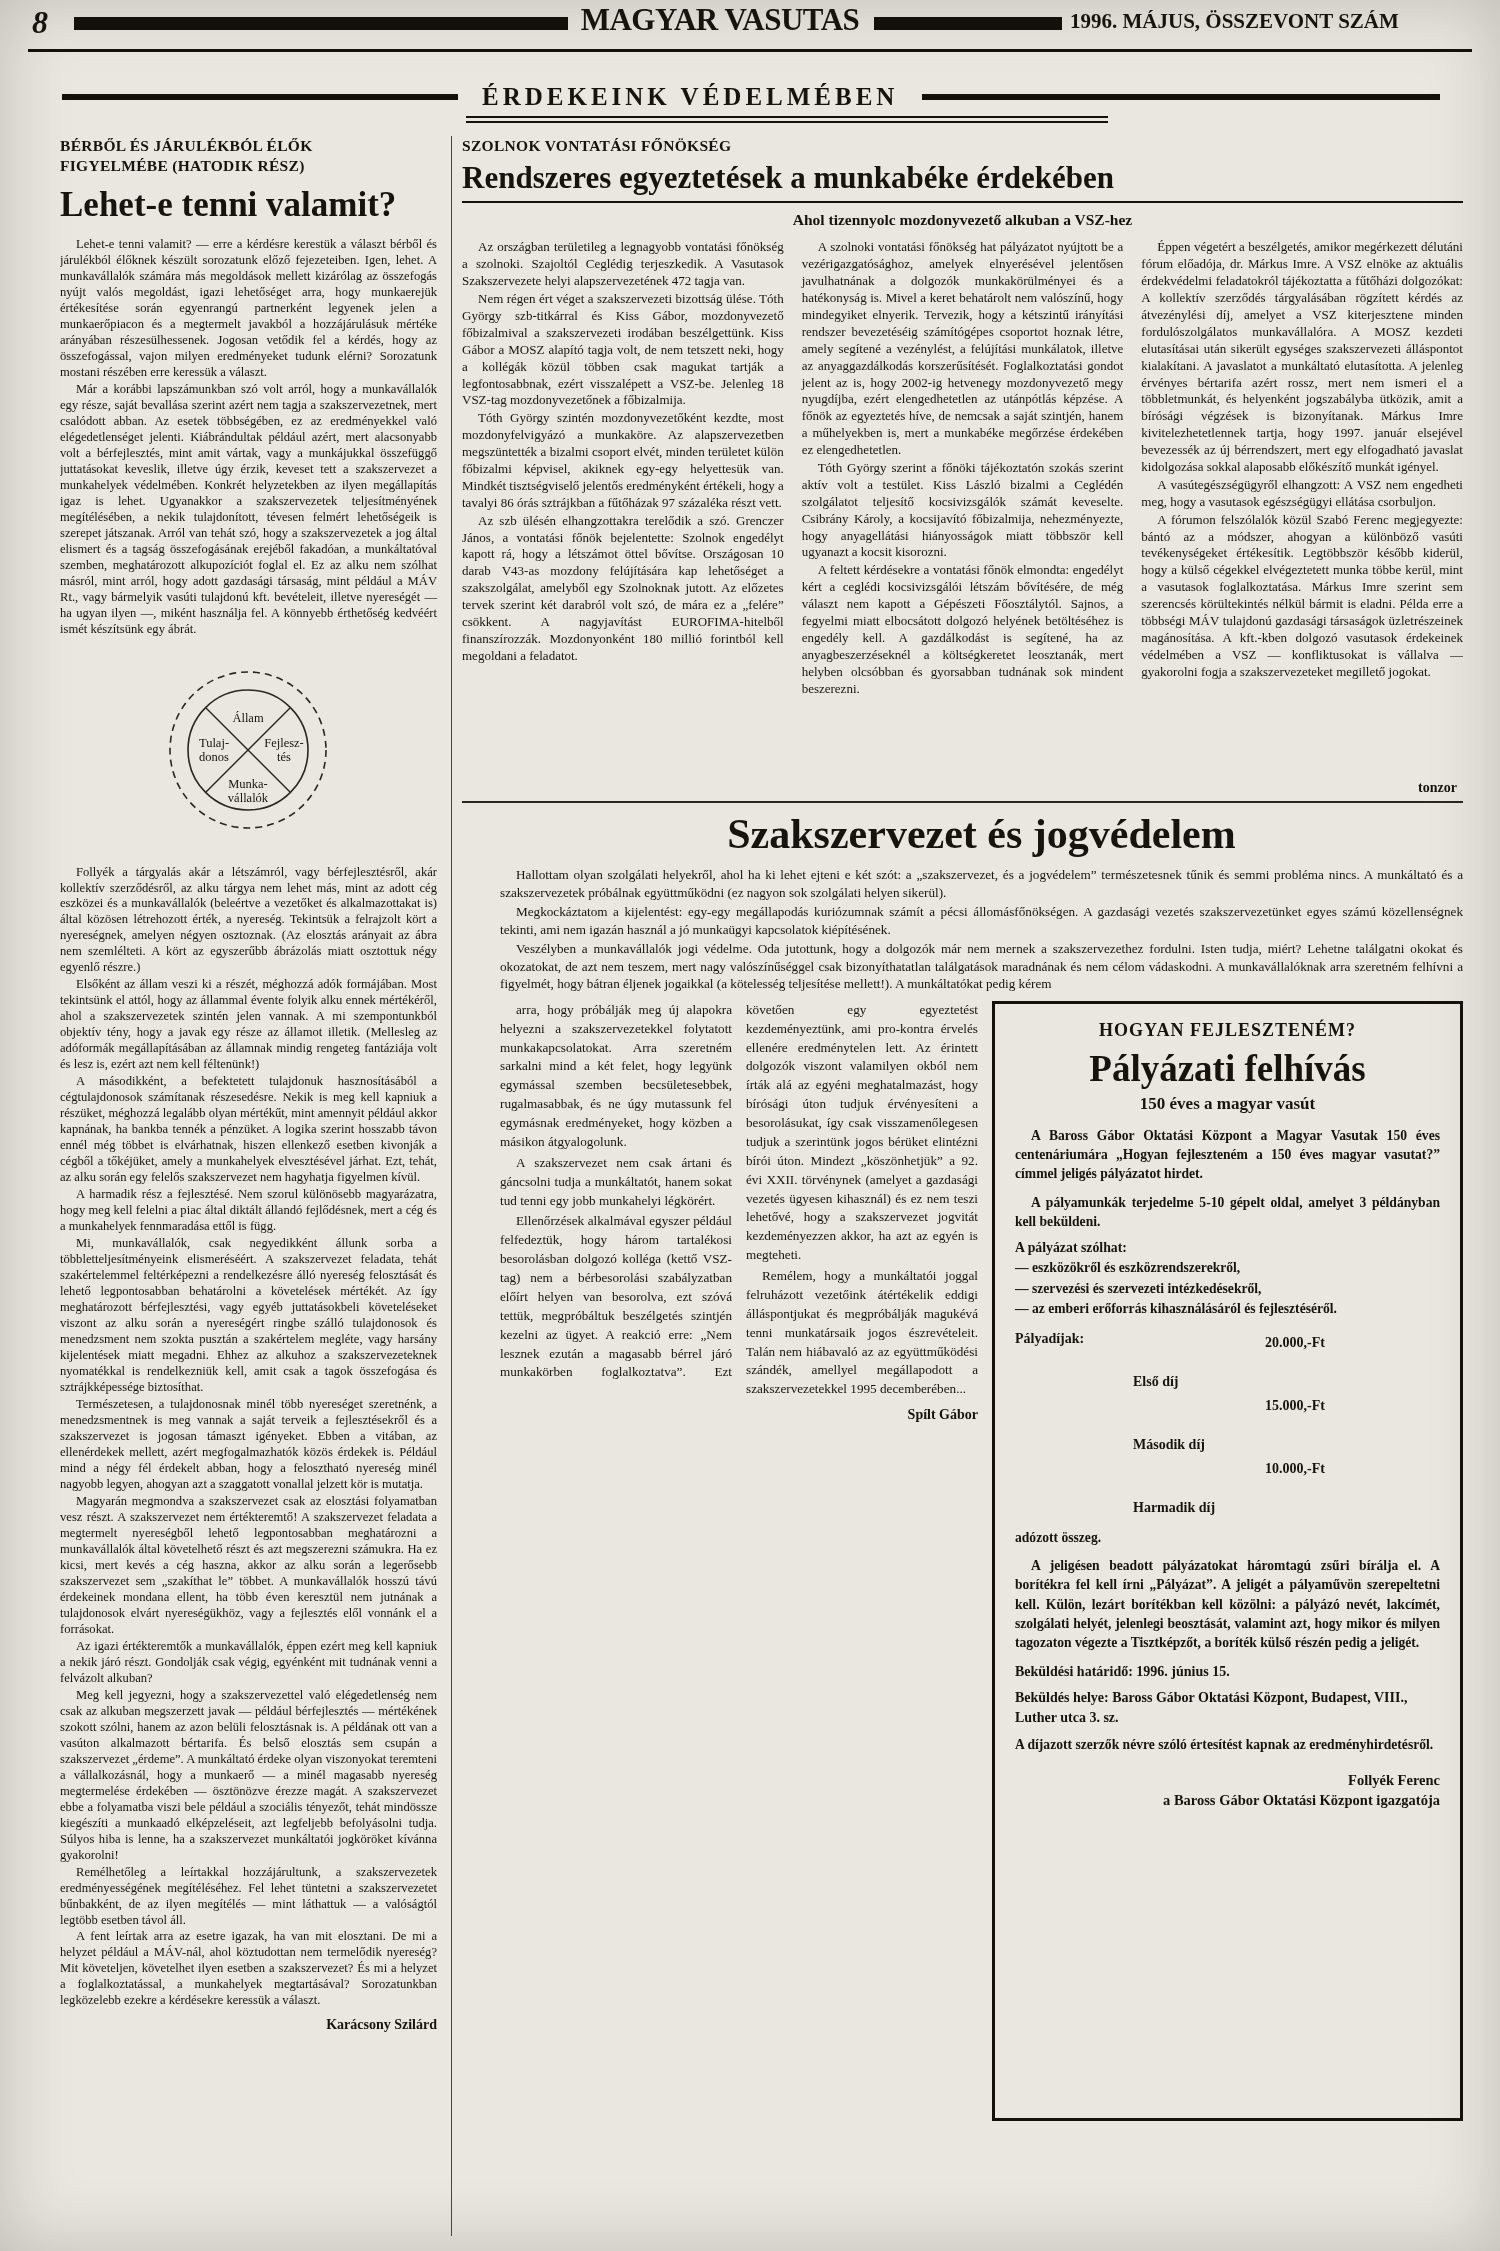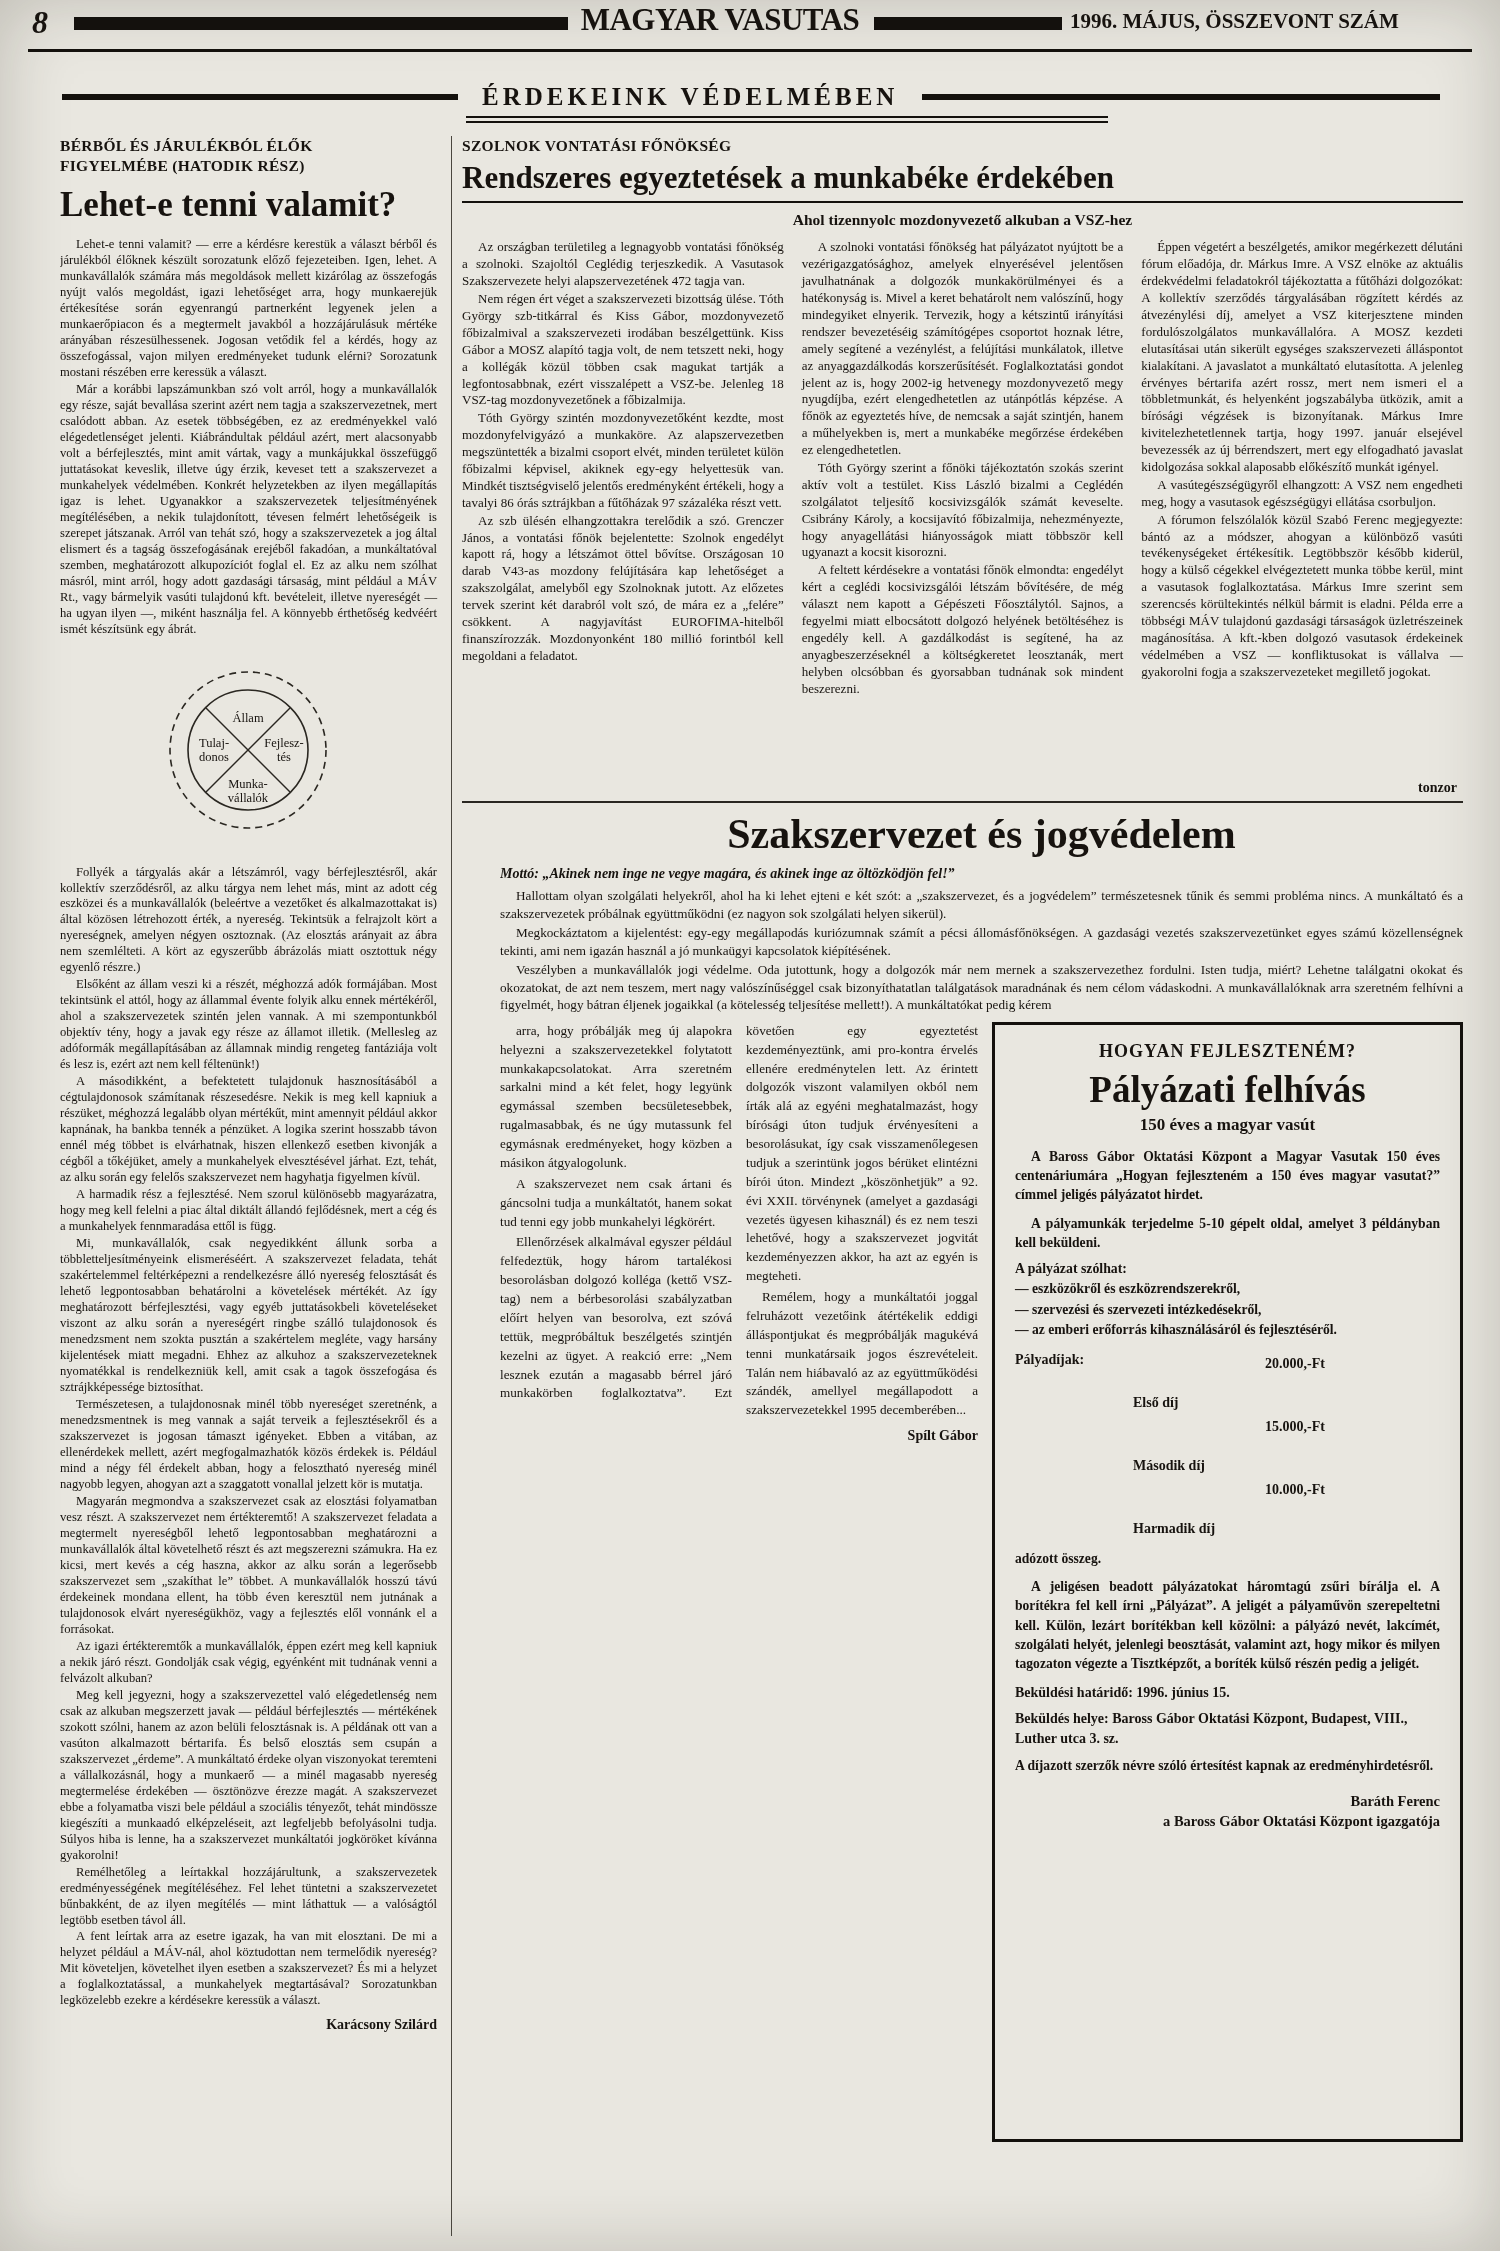--- a/index.html
+++ b/index.html
@@ -148,21 +148,20 @@
         <p>A vasútegészségügyről elhangzott: A VSZ nem engedheti meg, hogy a vasutasok egészségügyi ellátása csorbuljon.</p>
         <p>A fórumon felszólalók közül Szabó Ferenc megjegyezte: bántó az a módszer, ahogyan a különböző vasúti tevékenységeket értékesítik. Legtöbbször később kiderül, hogy a külső cégekkel elvégeztetett munka többe kerül, mint a vasutasok foglalkoztatása. Márkus Imre szerint sem szerencsés körültekintés nélkül bármit is eladni. Példa erre a többségi MÁV tulajdonú gazdasági társaságok üzletrészeinek magánosítása. A kft.-kben dolgozó vasutasok érdekeinek védelmében a VSZ — konfliktusokat is vállalva — gyakorolni fogja a szakszervezeteket megillető jogokat.</p>
       </div>
     <div class="byline">tonzor</div>
   </article>
 
   <div class="mid-rule"></div>
 
   <article class="art-mid">
     <h1>Szakszervezet és jogvédelem</h1>
-    <div class="motto">Mottó: „Akinek nem inge ne vegye magára, és akinek inge az öltözködjön fel!”</div>
     <div class="intro bodytext">
         <p>Hallottam olyan szolgálati helyekről, ahol ha ki lehet ejteni e két szót: a „szakszervezet, és a jogvédelem” természetesnek tűnik és semmi probléma nincs. A munkáltató és a szakszervezetek próbálnak együttműködni (ez nagyon sok szolgálati helyen sikerül).</p>
         <p>Megkockáztatom a kijelentést: egy-egy megállapodás kuriózumnak számít a pécsi állomásfőnökségen. A gazdasági vezetés szakszervezetünket egyes számú közellenségnek tekinti, ami nem igazán használ a jó munkaügyi kapcsolatok kiépítésének.</p>
         <p>Veszélyben a munkavállalók jogi védelme. Oda jutottunk, hogy a dolgozók már nem mernek a szakszervezethez fordulni. Isten tudja, miért? Lehetne találgatni okokat és okozatokat, de azt nem teszem, mert nagy valószínűséggel csak bizonyíthatatlan találgatások maradnának és nem célom vádaskodni. A munkavállalóknak arra szeretném felhívni a figyelmét, hogy bátran éljenek jogaikkal (a kötelesség teljesítése mellett!). A munkáltatókat pedig kérem</p>
       </div>
     <div class="mid-bottom">
       <div class="mid-cols-wrap" style="width:478px;">
         <div class="mid-cols bodytext">
             <p>arra, hogy próbálják meg új alapokra helyezni a szakszervezetekkel folytatott munkakapcsolatokat. Arra szeretném sarkalni mind a két felet, hogy legyünk egymással szemben becsületesebbek, rugalmasabbak, és ne úgy mutassunk fel egymásnak eredményeket, hogy közben a másikon átgyalogolunk.</p>
             <p>A szakszervezet nem csak ártani és gáncsolni tudja a munkáltatót, hanem sokat tud tenni egy jobb munkahelyi légkörért.</p>
@@ -202,20 +201,20 @@
               <span class="prize-amount">10.000,-Ft</span>
             </div>
             </div>
         </div>
         <div class="plain">adózott összeg.</div>
         <p class="plain" style="text-align:justify; text-indent:16px;">A jeligésen beadott pályázatokat háromtagú zsűri bírálja el. A borítékra fel kell írni „Pályázat”. A jeligét a pályaművön szerepeltetni kell. Külön, lezárt borítékban kell közölni: a pályázó nevét, lakcímét, szolgálati helyét, jelenlegi beosztását, valamint azt, hogy mikor és milyen tagozaton végezte a Tisztképzőt, a boríték külső részén pedig a jeligét.</p>
         <div class="strong-line">Beküldési határidő: 1996. június 15.</div>
         <div class="strong-line">Beküldés helye: Baross Gábor Oktatási Központ, Budapest, VIII., Luther utca 3. sz.</div>
         <div class="plain">A díjazott szerzők névre szóló értesítést kapnak az eredményhirdetésről.</div>
         <div class="signature">
-          <div>Baráth Ferenc</div>
+          <div>Follyék Ferenc</div>
           <div>a Baross Gábor Oktatási Központ igazgatója</div>
         </div>
       </aside>
     </div>
   </article>
 
 </div>
 
 </body></html>

